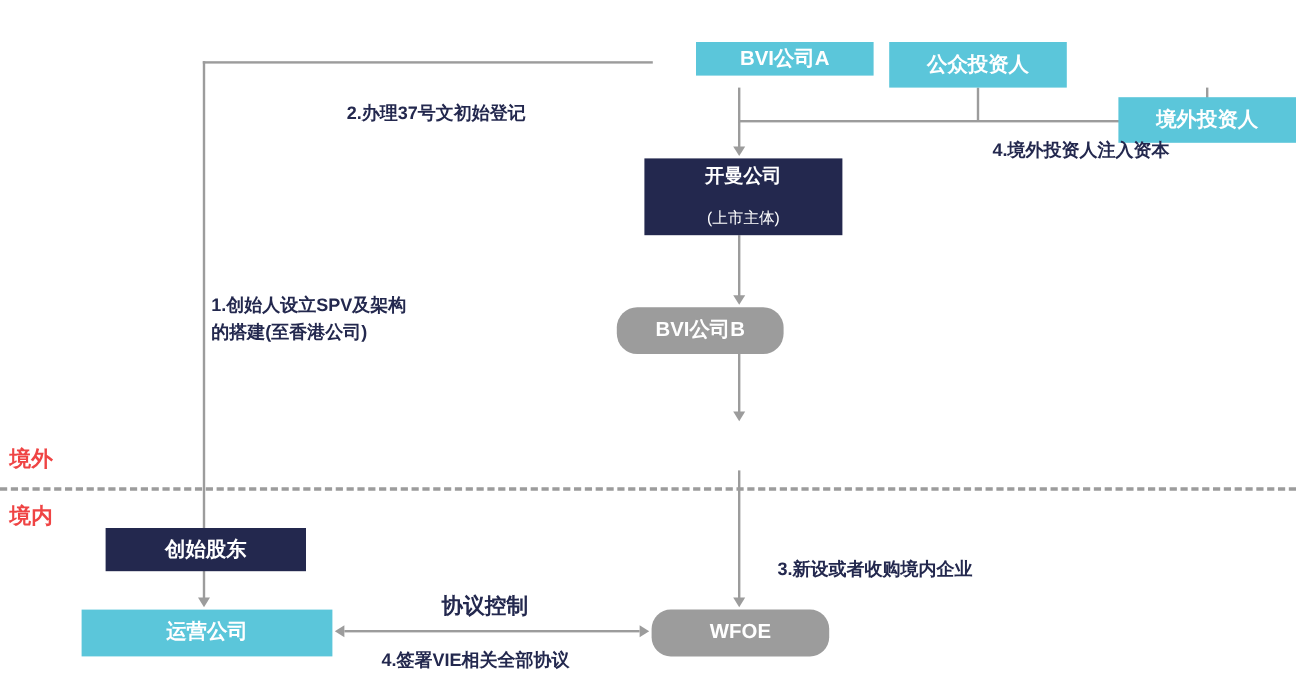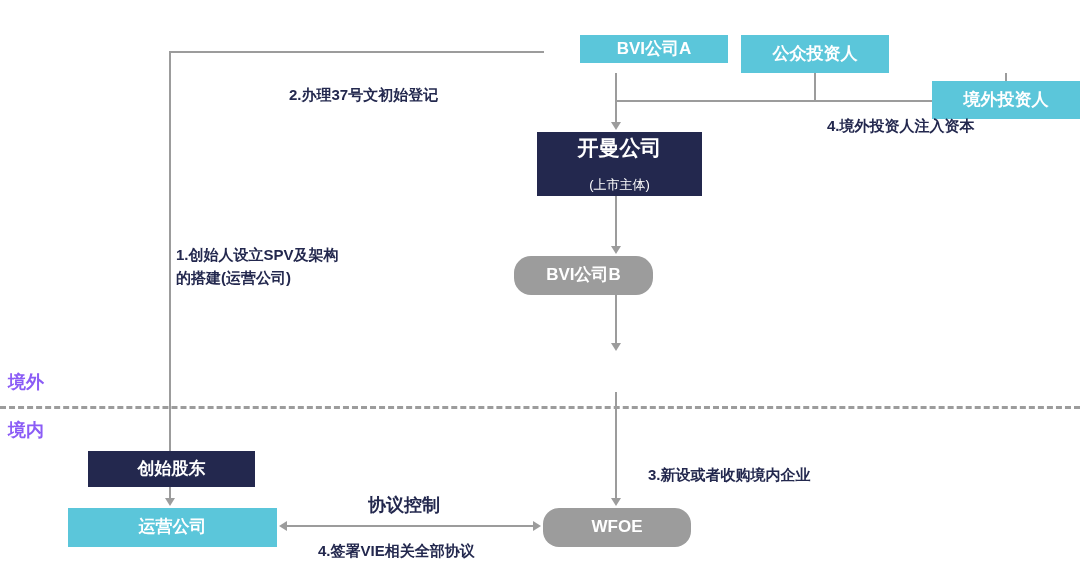--- a/index.html
+++ b/index.html
@@ -11,39 +11,39 @@
   }
   .box {
     position:absolute; display:flex; flex-direction:column;
     align-items:center; justify-content:center;
     color:#ffffff; font-weight:bold; font-size:17px;
     z-index:2; line-height:1.2;
   }
   .box.cyan { background:#5bc6da; }
   .box.navy { background:#23284e; }
   .box.gray { background:#9c9c9c; }
-  .cayman-title { font-size:21px; font-weight:bold; }
+  .cayman-title { font-size:16px; font-weight:bold; }
   .cayman-sub { font-size:13px; font-weight:normal; margin-top:17px; }
   .hline, .vline { position:absolute; background:#9c9c9c; z-index:1; }
   .hline { height:2px; }
   .vline { width:2px; }
   .dashed {
     position:absolute; height:0; z-index:1;
     border-top:3px dashed #9c9c9c;
   }
   .arr { position:absolute; width:0; height:0; z-index:1; }
   .arr.down { border-left:5px solid transparent; border-right:5px solid transparent; border-top:8px solid #9c9c9c; }
   .arr.left  { border-top:5px solid transparent; border-bottom:5px solid transparent; border-right:8px solid #9c9c9c; }
   .arr.right { border-top:5px solid transparent; border-bottom:5px solid transparent; border-left:8px solid #9c9c9c; }
   .lbl {
     position:absolute; color:#23284e; font-weight:bold;
     font-size:15px; white-space:nowrap; z-index:3; line-height:23px;
   }
   .lbl.big { font-size:18px; }
-  .region { position:absolute; color:#8b5cf6; font-weight:bold; font-size:18px; z-index:3; }
+  .region { position:absolute; color:#ef4444; font-weight:bold; font-size:18px; z-index:3; }
 </style>
 </head>
 <body>
 
 <div class="canvas">
 
   <div class="hline" style="left:169px; top:51px; width:375px;"></div>
   <div class="vline" style="left:169px; top:51px; height:449px;"></div>
   <div class="arr down" style="left:165px; top:498px;"></div>
 
@@ -76,26 +76,26 @@
   <div class="box cyan" style="left:932px; top:35px; width:148px; height:38px;margin-top:46px;">境外投资人</div>
 
   <div class="box navy" style="left:537px; top:132px; width:165px; height:64px;">
     <span class="cayman-title">开曼公司</span>
     <span class="cayman-sub">(上市主体)</span>
   </div>
 
   <div class="box gray" style="left:514px; top:256px; width:139px; height:39px;border-radius:17px;">BVI公司B</div>
   <div class="box gray" style="left:543px; top:508px; width:148px; height:39px;border-radius:16px;">WFOE</div>
 
-  <div class="box navy" style="left:88px; top:440px; width:167px; height:36px;margin-top:11px;">创始股东</div>
+  <div class="box navy" style="left:88px; top:440px; width:167px; height:36px;">创始股东</div>
   <div class="box cyan" style="left:68px; top:508px; width:209px; height:39px;">运营公司</div>
 
   <div class="lbl" style="left:289px; top:55px;margin-top:28px;">2.办理37号文初始登记</div>
   <div class="lbl" style="left:176px; top:243px;">
     <div>1.创始人设立SPV及架构</div>
-    <div>的搭建(运营公司)</div>
+    <div>的搭建(至香港公司)</div>
   </div>
   <div class="lbl" style="left:827px; top:114px;">4.境外投资人注入资本</div>
   <div class="lbl" style="left:648px; top:463px;">3.新设或者收购境内企业</div>
   <div class="lbl big" style="left:368px; top:494px;">协议控制</div>
   <div class="lbl" style="left:318px; top:539px;">4.签署VIE相关全部协议</div>
 
 </div>
 
 </body></html>

